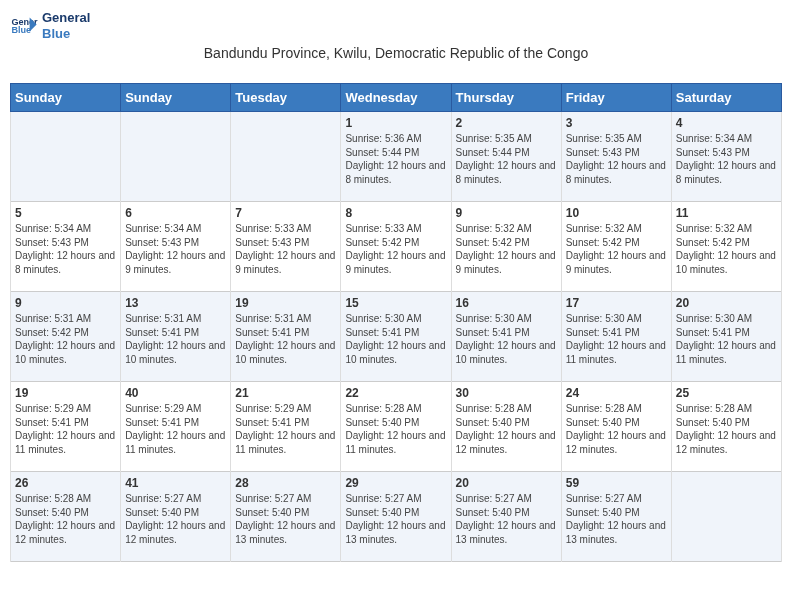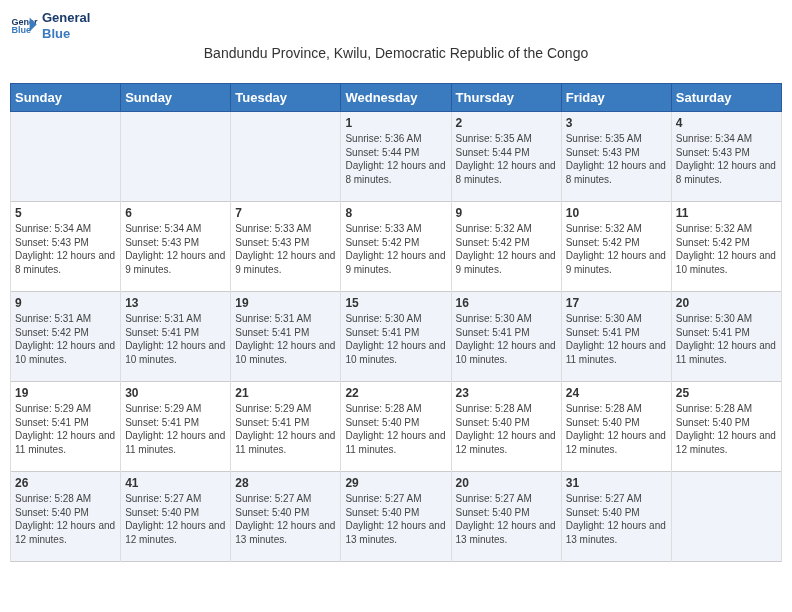--- a/index.html
+++ b/index.html
@@ -246,39 +246,39 @@
         </td>
       </tr>
       <tr>
         <td>
           <span class="day-number">19</span>
           <div class="cell-content">Sunrise: 5:29 AM
 Sunset: 5:41 PM
 Daylight: 12 hours and 11 minutes.</div>
         </td>
         <td>
-          <span class="day-number">30</span>
+          <span class="day-number">40</span>
           <div class="cell-content">Sunrise: 5:29 AM
 Sunset: 5:41 PM
 Daylight: 12 hours and 11 minutes.</div>
         </td>
         <td>
           <span class="day-number">21</span>
           <div class="cell-content">Sunrise: 5:29 AM
 Sunset: 5:41 PM
 Daylight: 12 hours and 11 minutes.</div>
         </td>
         <td>
           <span class="day-number">22</span>
           <div class="cell-content">Sunrise: 5:28 AM
 Sunset: 5:40 PM
 Daylight: 12 hours and 11 minutes.</div>
         </td>
         <td>
-          <span class="day-number">23</span>
+          <span class="day-number">30</span>
           <div class="cell-content">Sunrise: 5:28 AM
 Sunset: 5:40 PM
 Daylight: 12 hours and 12 minutes.</div>
         </td>
         <td>
           <span class="day-number">24</span>
           <div class="cell-content">Sunrise: 5:28 AM
 Sunset: 5:40 PM
 Daylight: 12 hours and 12 minutes.</div>
         </td>
@@ -314,21 +314,21 @@
 Sunset: 5:40 PM
 Daylight: 12 hours and 13 minutes.</div>
         </td>
         <td>
           <span class="day-number">20</span>
           <div class="cell-content">Sunrise: 5:27 AM
 Sunset: 5:40 PM
 Daylight: 12 hours and 13 minutes.</div>
         </td>
         <td>
-          <span class="day-number">31</span>
+          <span class="day-number">59</span>
           <div class="cell-content">Sunrise: 5:27 AM
 Sunset: 5:40 PM
 Daylight: 12 hours and 13 minutes.</div>
         </td>
         <td class="empty-cell"></td>
       </tr>
     </tbody>
 </table>
 
 </body></html>

